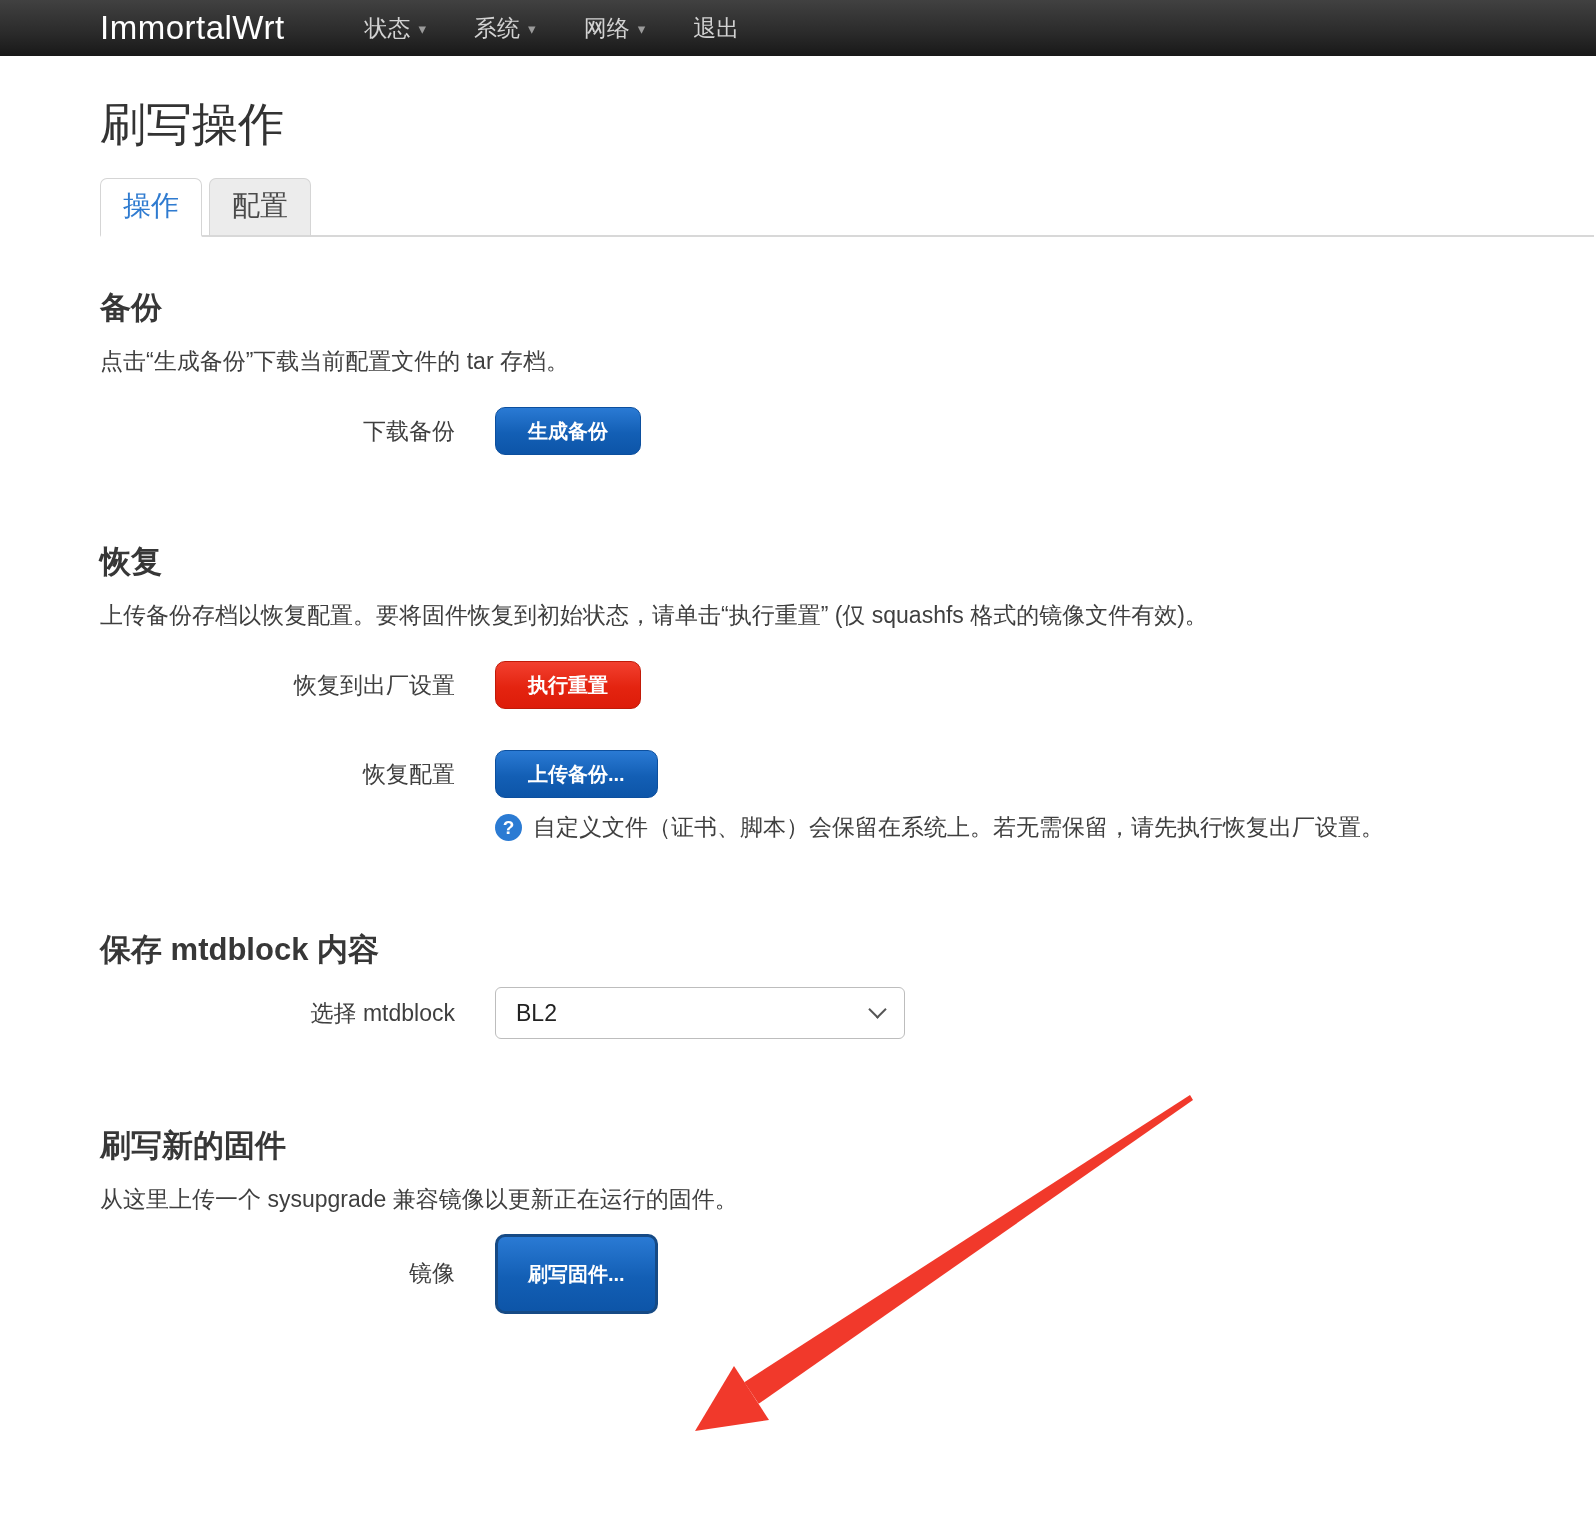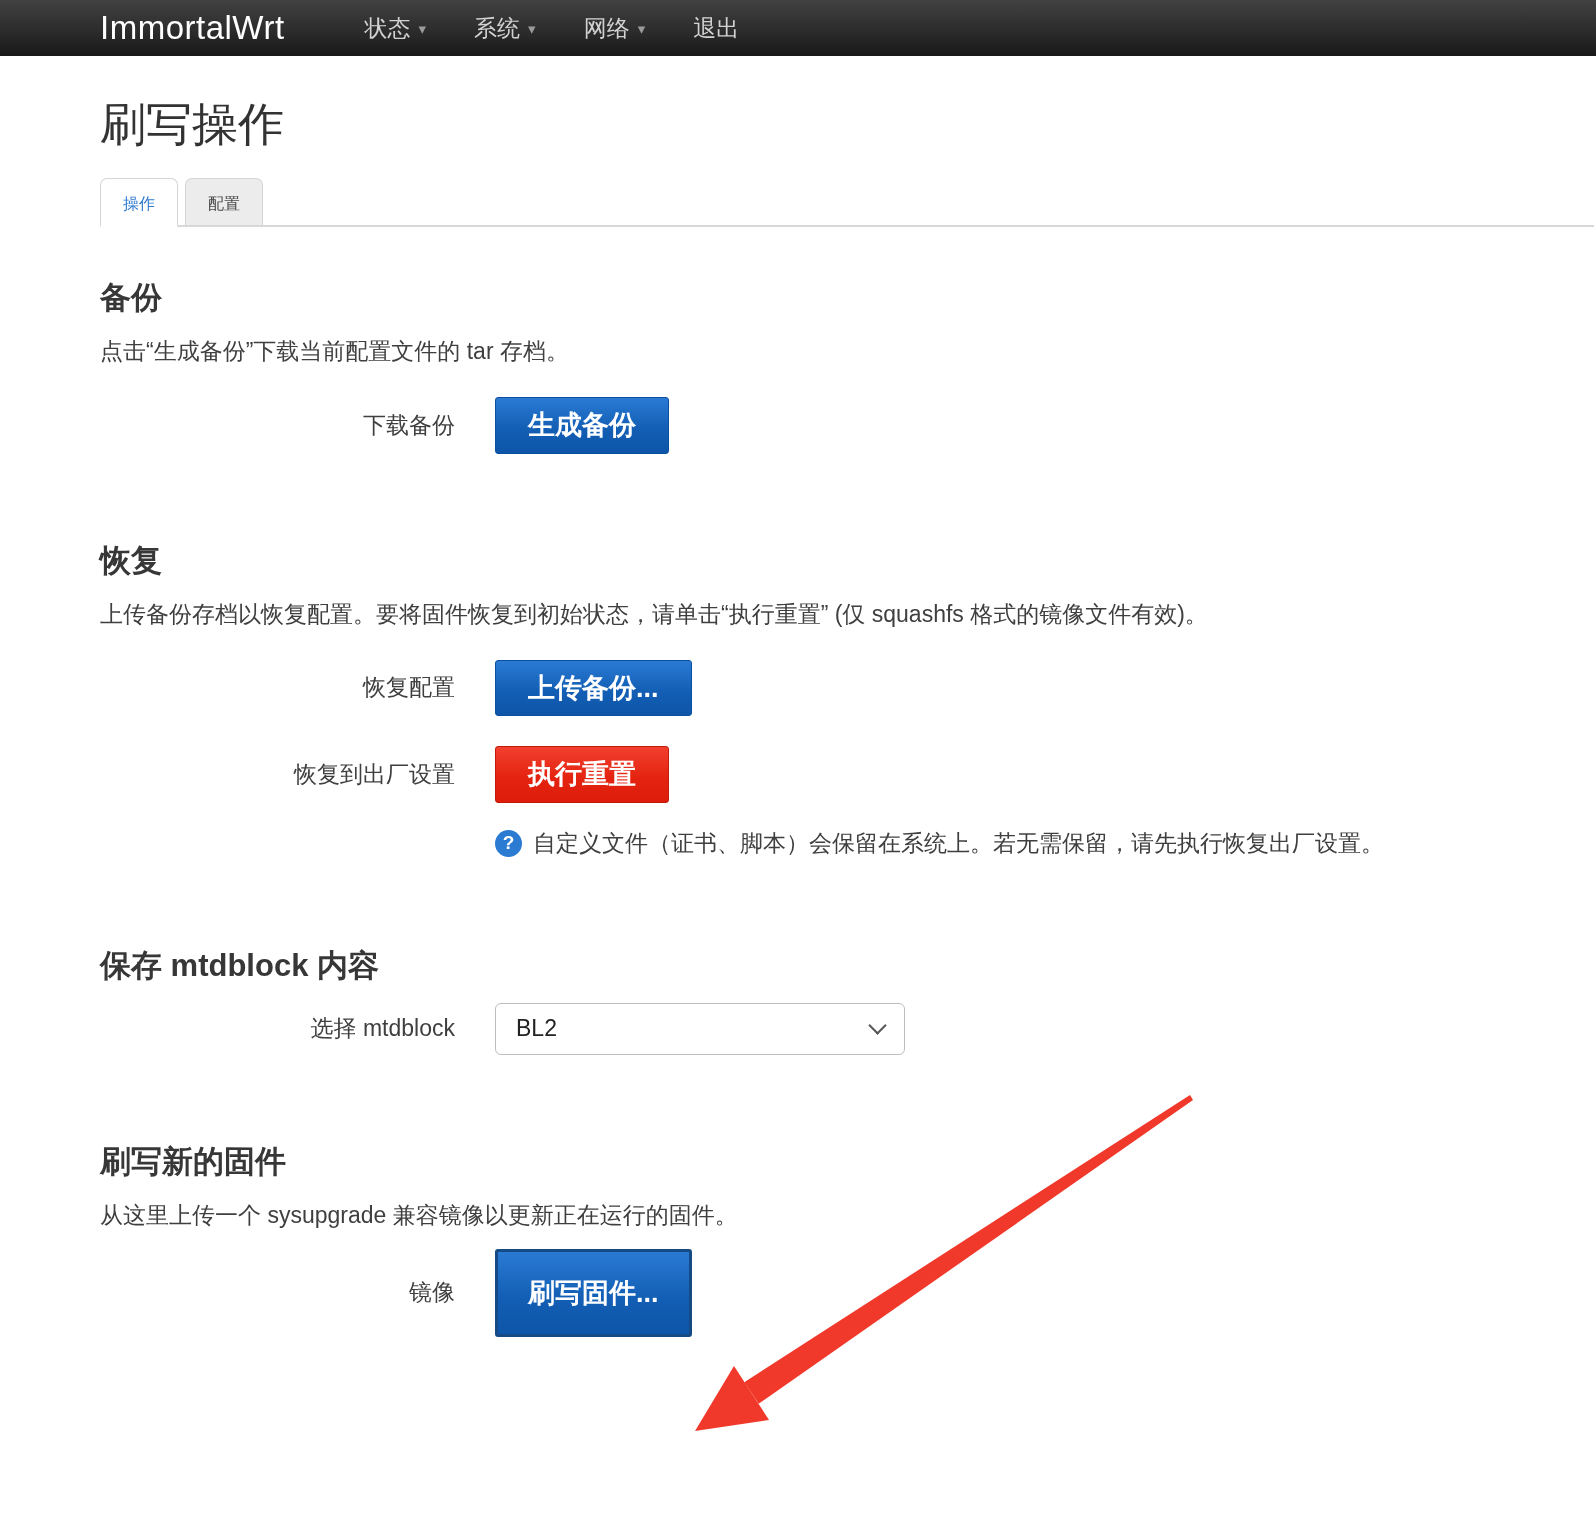--- a/index.html
+++ b/index.html
@@ -39,21 +39,21 @@
     margin: 38px 0 22px;
   }
 
   
   .tabs {
     display: flex; align-items: flex-end;
     border-bottom: 2px solid #d8d8d8;
     margin-right: 2px;
   }
   .tab {
-    font-size: 16px; padding: 15px 22px 10px;
+    font-size: 28px; padding: 8px 22px 10px;
     border: 1px solid #d5d5d5; border-bottom: none;
     border-radius: 7px 7px 0 0;
     margin-right: 7px; margin-bottom: -2px;
     cursor: pointer;
   }
   .tab.active { background: #ffffff; color: #2f7bd0; border-bottom: 2px solid #ffffff; }
   .tab.inactive { background: #ececec; color: #4a4a4a; border-bottom: 2px solid #d8d8d8; }
 
   
   .section-heading {
@@ -66,22 +66,22 @@
   .row { display: flex; align-items: center; margin-bottom: 41px; }
   .row-label {
     width: 355px; text-align: right;
     font-size: 23px; color: #3f3f3f; flex: none;
   }
   .row-control { margin-left: 40px; }
 
   
   .btn {
     display: inline-block; font-family: "Liberation Sans", sans-serif;
-    font-size: 27px; font-weight: 700; color: #ffffff;
-    padding: 11px 32px; border-radius: 3px; cursor: pointer;
+    font-size: 20px; font-weight: 700; color: #ffffff;
+    padding: 11px 32px; border-radius: 10px; cursor: pointer;
     text-align: center; line-height: 1.2;
   }
   .btn-blue {
     background: linear-gradient(180deg, #2a7ad4 0%, #135fb5 55%, #0d55a8 100%);
     border: 1px solid #0c4f9e;
   }
   .btn-red {
     background: linear-gradient(180deg, #f2402f 0%, #e42410 55%, #dd1c09 100%);
     border: 1px solid #c11a08;
   }
@@ -156,30 +156,30 @@
   <p class="desc">点击“生成备份”下载当前配置文件的 tar 存档。</p>
   <div class="row">
     <div class="row-label">下载备份</div>
     <div class="row-control">
       <button class="btn btn-blue">生成备份</button>
     </div>
   </div>
 
   <h2 class="section-heading">恢复</h2>
   <p class="desc">上传备份存档以恢复配置。要将固件恢复到初始状态，请单击“执行重置” (仅 squashfs 格式的镜像文件有效)。</p>
+  <div class="row">
+    <div class="row-label">恢复到出厂设置</div>
+    <div class="row-control">
+      <button class="btn btn-red">执行重置</button>
+    </div>
+  </div>
   <div class="row" style="margin-bottom:30px;">
     <div class="row-label">恢复配置</div>
     <div class="row-control">
       <button class="btn btn-blue">上传备份...</button>
-    </div>
-  </div>
-  <div class="row">
-    <div class="row-label">恢复到出厂设置</div>
-    <div class="row-control">
-      <button class="btn btn-red">执行重置</button>
     </div>
   </div>
   <div class="help-row">
     <span class="help-icon">?</span>
     <span>自定义文件（证书、脚本）会保留在系统上。若无需保留，请先执行恢复出厂设置。</span>
   </div>
 
   <h2 class="section-heading">保存 mtdblock 内容</h2>
   <div class="row">
     <div class="row-label">选择 mtdblock</div>

